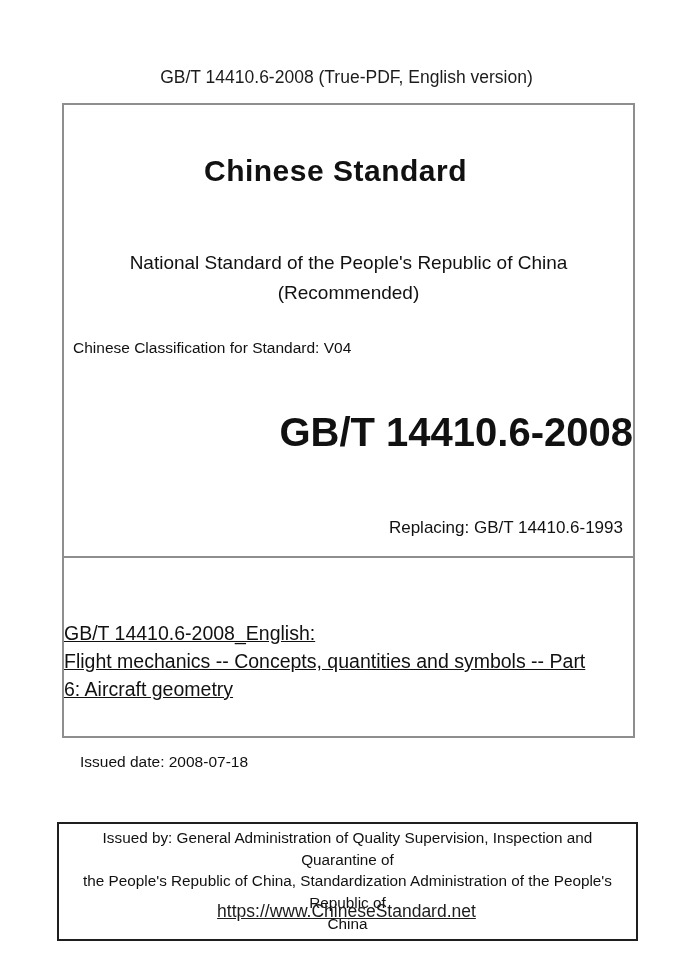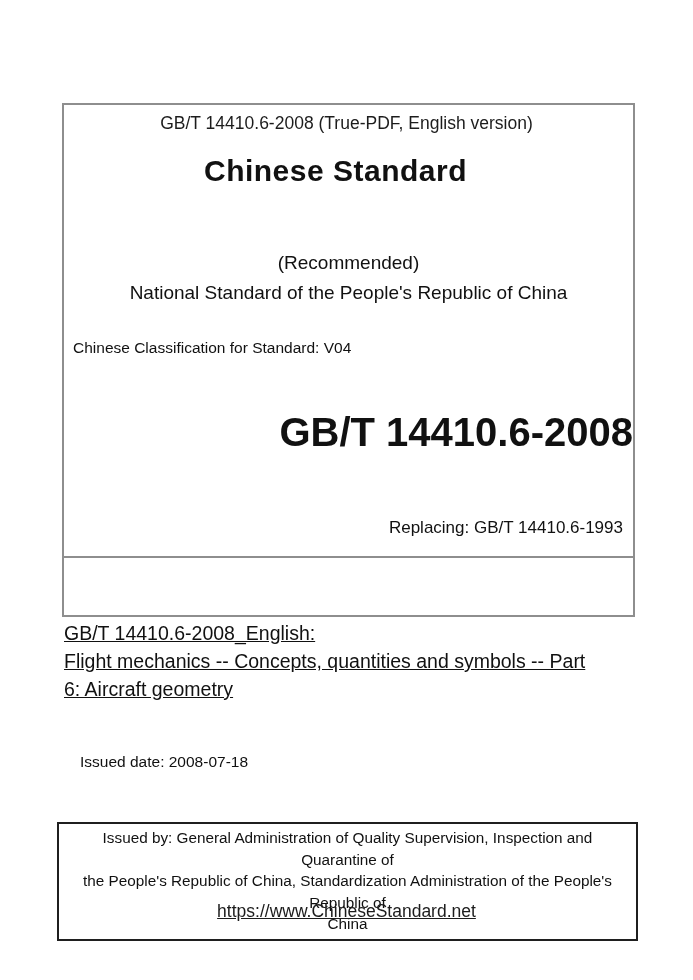--- a/index.html
+++ b/index.html
@@ -14,26 +14,25 @@
     font-family: "Liberation Sans", sans-serif;
     color: #111111;
   }
   .abs { position: absolute; }
 
   .page-header {
     top: 67px; left: 0; width: 693px;
     text-align: center;
     font-size: 17.5px;
     color: #1c1c1c;
-    margin-top: 46px;
   }
 
   .cover-box {
     left: 62px; top: 103px;
-    width: 573px; height: 514px;
+    width: 573px; height: 635px;
     border: 2px solid #8e8e8e;
     box-sizing: border-box;
   }
   .cover-box > div { position: absolute; box-sizing: border-box; }
 
   .brand-title {
     top: 49px; left: 0; width: 100%;
     padding-right: 26px;
     text-align: center;
     font-size: 30px; font-weight: bold;
@@ -108,22 +107,22 @@
 <body>
 
 <div class="abs page-header">GB/T 14410.6-2008 (True-PDF, English version)</div>
 
 <div class="abs cover-box">
 
   <div class="brand-title">Chinese Standard</div>
 
 
   <div class="national-block">
+    <div>National Standard of the People's Republic of China</div>
     <div>(Recommended)</div>
-    <div>National Standard of the People's Republic of China</div>
   </div>
 
   <div class="classification-line">Chinese Classification for Standard: V04</div>
 
   <div class="standard-number">GB/T 14410.6-2008</div>
 
   <div class="replacing-line">Replacing: GB/T 14410.6-1993</div>
 
   <div class="section-divider"></div>
 

